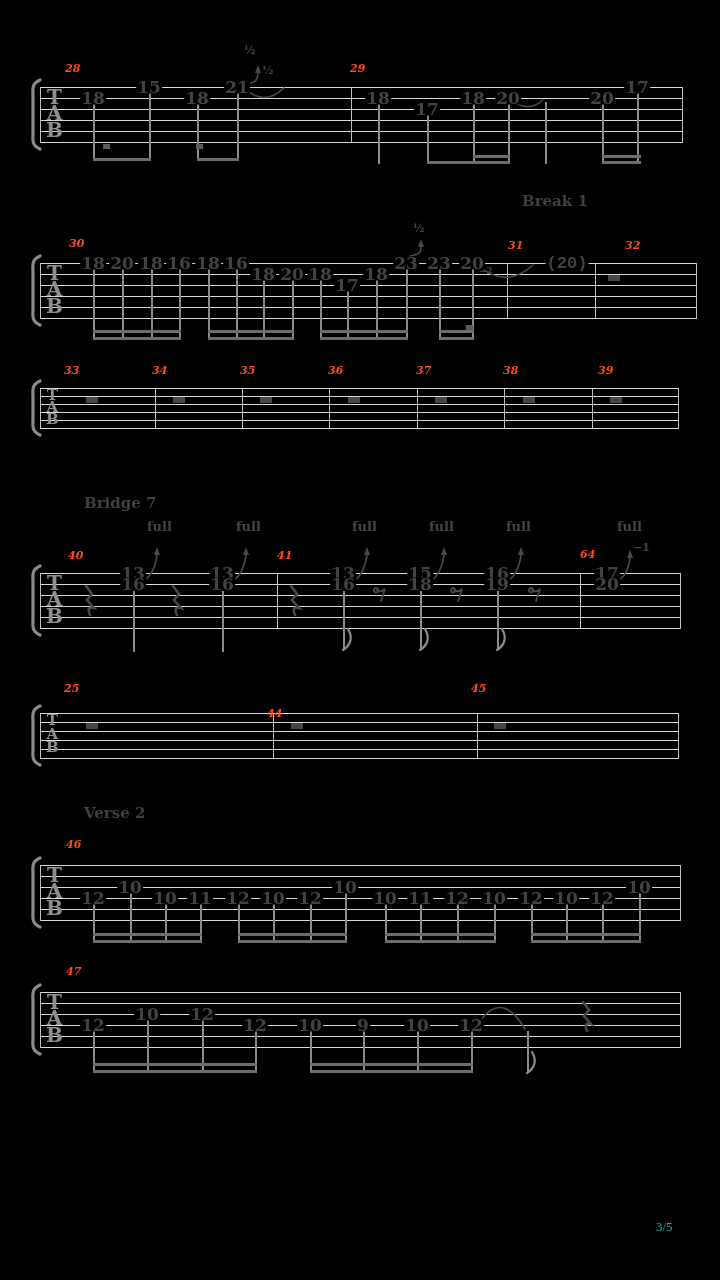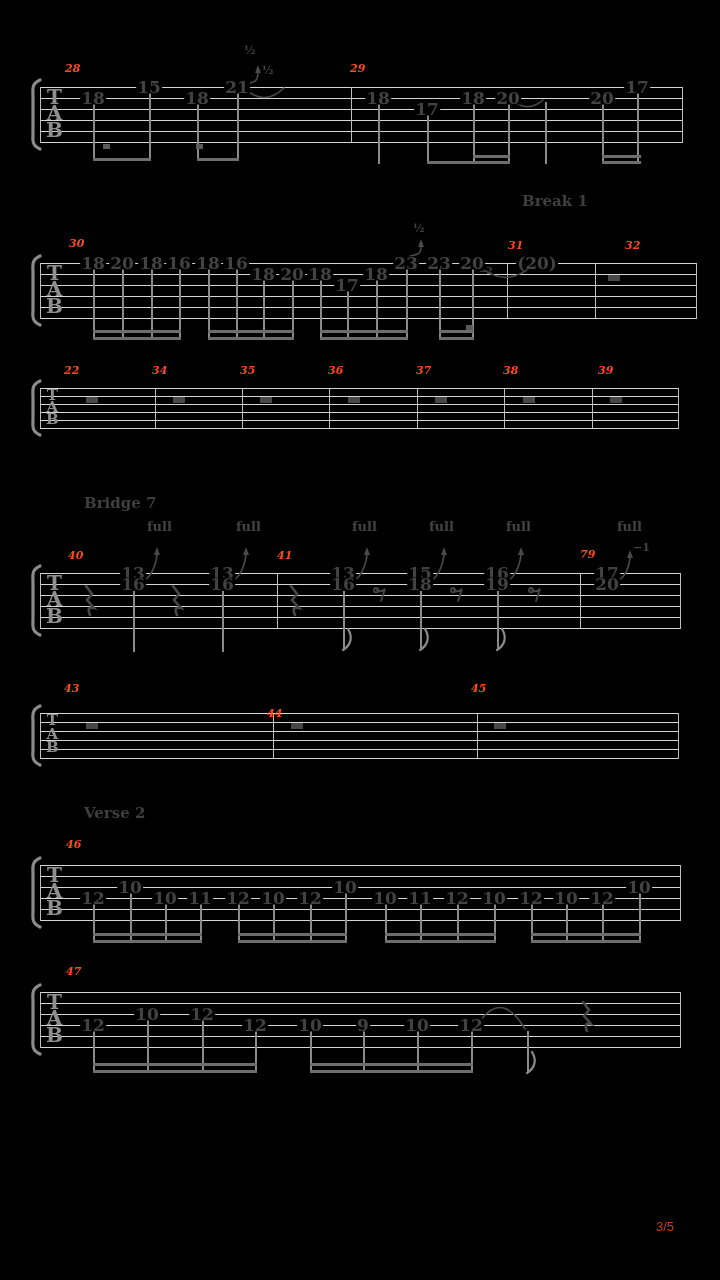--- a/index.html
+++ b/index.html
@@ -12,22 +12,22 @@
   .beam{position:absolute;height:3px;background:#6d6d6d;z-index:2;}
   .square{position:absolute;width:7px;height:5px;background:#5a5a5a;z-index:2;}
   .wrest{position:absolute;width:12px;height:6px;background:#474747;z-index:3;}
   .note{position:absolute;transform:translate(-50%,-50%);background:#000;color:#424242;
         font-weight:bold;font-size:17px;line-height:13px;padding:0 1px;z-index:4;white-space:nowrap;}
   .mnum{position:absolute;color:#fc4a1e;font-weight:bold;font-style:italic;font-size:11px;z-index:4;}
   .slabel{position:absolute;color:#3f3f3f;font-weight:bold;font-size:15px;z-index:4;}
   .anno{position:absolute;color:#434343;font-weight:bold;z-index:4;white-space:nowrap;}
   .clef{position:absolute;color:#8e8e8e;font-weight:bold;text-align:center;z-index:3;}
   .clef div{padding:0;margin:0;}
-  #page-indicator{position:absolute;left:656px;top:1219px;color:#c2410c;
-        font-family:Liberation Sans, sans-serif;font-size:13px;z-index:4;}
+  #page-indicator{position:absolute;left:656px;top:1219px;color:#14b8a6;
+        font-family:Liberation Serif, serif;font-size:13px;z-index:4;}
 </style>
 </head>
 <body>
 
 <div id="page">
   <svg id="overlay" viewBox="0 0 720 1280">
       <path d="M40,80 C31,84 33,90 33,96 L33,133 C33,139 31,145 40,149" stroke="#8a8a8a" stroke-width="3.2" fill="none" stroke-linecap="round"></path>
       <path d="M244,88 Q264,107 284,88" stroke="#4a4a4a" stroke-width="1.6" fill="none" stroke-linecap="round"></path>
       <path d="M512,100 Q527.5,113.3 543,100" stroke="#4a4a4a" stroke-width="1.6" fill="none" stroke-linecap="round"></path>
       <path d="M247,84 C256,82 258,81 258,70" stroke="#4a4a4a" stroke-width="1.6" fill="none" stroke-linecap="round"></path>
@@ -163,21 +163,21 @@
       <div class="note" style="left: 208px; top: 263px;">18</div>
       <div class="note" style="left: 236px; top: 263px;">16</div>
       <div class="note" style="left: 263px; top: 274px;">18</div>
       <div class="note" style="left: 292px; top: 274px;">20</div>
       <div class="note" style="left: 320px; top: 274px;">18</div>
       <div class="note" style="left: 347px; top: 285px;">17</div>
       <div class="note" style="left: 376px; top: 274px;">18</div>
       <div class="note" style="left: 406px; top: 263px;">23</div>
       <div class="note" style="left: 439px; top: 263px;">23</div>
       <div class="note" style="left: 472px; top: 263px;">20</div>
-      <div class="note" style="left: 537px; top: 263px;">(20)</div>
+      <div class="note" style="left: 567px; top: 263px; font-family: Liberation Mono, monospace;">(20)</div>
       <div class="wrest" style="left: 608px; top: 275px;"></div>
       <div class="anno" style="left: 413px; top: 222px; font-size: 11px;">½</div>
       <div class="anno" style="left: 479px; top: 266px; font-size: 9px;">−2</div>
       <div class="line" style="left: 40px; top: 388px; width: 638px;"></div>
       <div class="line" style="left: 40px; top: 396px; width: 638px;"></div>
       <div class="line" style="left: 40px; top: 404px; width: 638px;"></div>
       <div class="line" style="left: 40px; top: 412px; width: 638px;"></div>
       <div class="line" style="left: 40px; top: 420px; width: 638px;"></div>
       <div class="line" style="left: 40px; top: 428px; width: 638px;"></div>
       <div class="vline" style="left: 40px; top: 388px; height: 41px;"></div>
@@ -186,21 +186,21 @@
       <div class="vline" style="left: 242px; top: 388px; height: 41px;"></div>
       <div class="vline" style="left: 329px; top: 388px; height: 41px;"></div>
       <div class="vline" style="left: 417px; top: 388px; height: 41px;"></div>
       <div class="vline" style="left: 504px; top: 388px; height: 41px;"></div>
       <div class="vline" style="left: 592px; top: 388px; height: 41px;"></div>
       <div class="clef" style="left: 46px; top: 389px; font-size: 15px; line-height: 12px;">
         <div>T</div>
         <div>A</div>
         <div>B</div>
       </div>
-      <div class="mnum" style="left: 64px; top: 364px;">22</div>
+      <div class="mnum" style="left: 64px; top: 364px;">33</div>
       <div class="mnum" style="left: 152px; top: 364px;">34</div>
       <div class="mnum" style="left: 240px; top: 364px;">35</div>
       <div class="mnum" style="left: 328px; top: 364px;">36</div>
       <div class="mnum" style="left: 416px; top: 364px;">37</div>
       <div class="mnum" style="left: 503px; top: 364px;">38</div>
       <div class="mnum" style="left: 598px; top: 364px;">39</div>
       <div class="wrest" style="left: 86px; top: 397px;"></div>
       <div class="wrest" style="left: 173px; top: 397px;"></div>
       <div class="wrest" style="left: 260px; top: 397px;"></div>
       <div class="wrest" style="left: 348px; top: 397px;"></div>
@@ -218,21 +218,21 @@
       <div class="vline" style="left: 680px; top: 573px; height: 56px;"></div>
       <div class="vline" style="left: 277px; top: 573px; height: 56px;"></div>
       <div class="vline" style="left: 580px; top: 573px; height: 56px;"></div>
       <div class="clef" style="left: 46px; top: 575px; font-size: 20px; line-height: 16.3333px;">
         <div>T</div>
         <div>A</div>
         <div>B</div>
       </div>
       <div class="mnum" style="left: 68px; top: 549px;">40</div>
       <div class="mnum" style="left: 277px; top: 549px;">41</div>
-      <div class="mnum" style="left: 580px; top: 548px;">79</div>
+      <div class="mnum" style="left: 580px; top: 548px;">64</div>
       <div class="stem" style="left: 133px; top: 591px; height: 61px;"></div>
       <div class="stem" style="left: 222px; top: 591px; height: 61px;"></div>
       <div class="stem" style="left: 343px; top: 591px; height: 59px;"></div>
       <div class="stem" style="left: 420px; top: 591px; height: 59px;"></div>
       <div class="stem" style="left: 497px; top: 591px; height: 59px;"></div>
       <div class="note" style="left: 133px; top: 573px;">13</div>
       <div class="note" style="left: 133px; top: 584px;">16</div>
       <div class="note" style="left: 222px; top: 573px;">13</div>
       <div class="note" style="left: 222px; top: 584px;">16</div>
       <div class="note" style="left: 343px; top: 573px;">13</div>
@@ -258,21 +258,21 @@
       <div class="line" style="left: 40px; top: 758px; width: 638px;"></div>
       <div class="vline" style="left: 40px; top: 713px; height: 46px;"></div>
       <div class="vline" style="left: 678px; top: 713px; height: 46px;"></div>
       <div class="vline" style="left: 273px; top: 713px; height: 46px;"></div>
       <div class="vline" style="left: 477px; top: 713px; height: 46px;"></div>
       <div class="clef" style="left: 46px; top: 714px; font-size: 15px; line-height: 13.6667px;">
         <div>T</div>
         <div>A</div>
         <div>B</div>
       </div>
-      <div class="mnum" style="left: 64px; top: 682px;">43</div>
+      <div class="mnum" style="left: 64px; top: 682px;">25</div>
       <div class="mnum" style="left: 267px; top: 682px; margin-top: 25px;">44</div>
       <div class="mnum" style="left: 471px; top: 682px;">45</div>
       <div class="wrest" style="left: 86px; top: 723px;"></div>
       <div class="wrest" style="left: 291px; top: 723px;"></div>
       <div class="wrest" style="left: 494px; top: 723px;"></div>
       <div class="slabel" style="left: 84px; top: 804px;">Verse 2</div>
       <div class="line" style="left: 40px; top: 865px; width: 640px;"></div>
       <div class="line" style="left: 40px; top: 876px; width: 640px;"></div>
       <div class="line" style="left: 40px; top: 887px; width: 640px;"></div>
       <div class="line" style="left: 40px; top: 898px; width: 640px;"></div>

